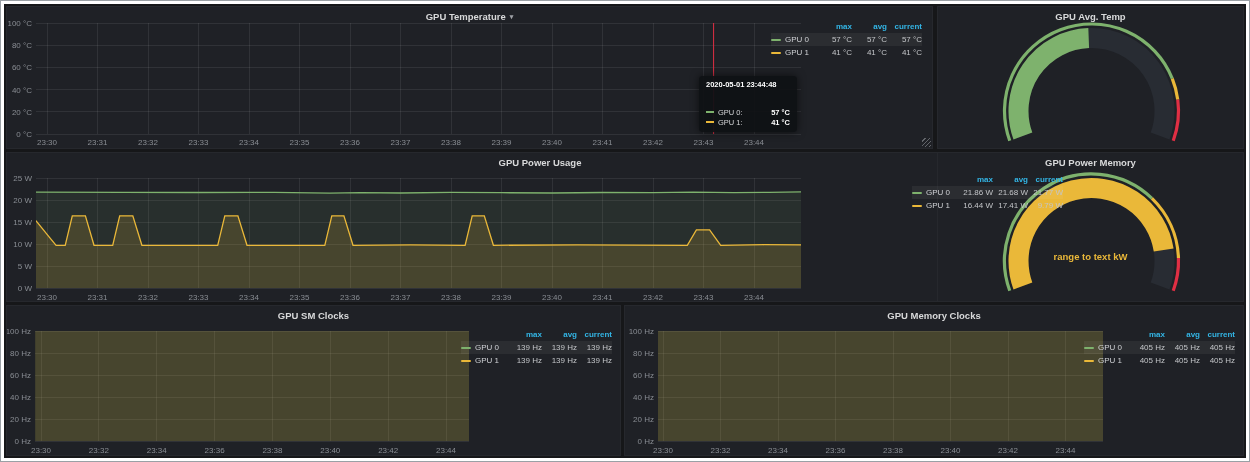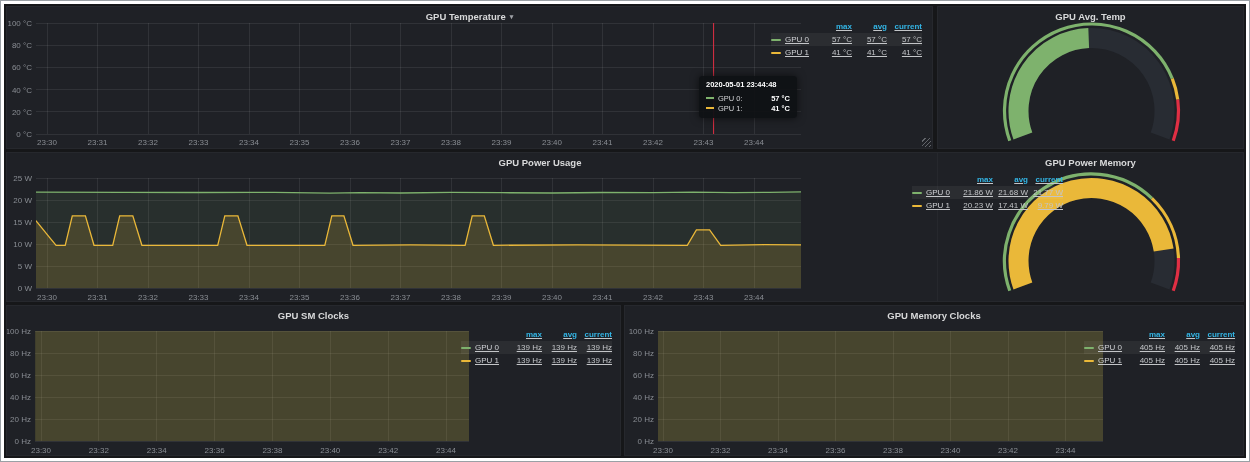--- a/index.html
+++ b/index.html
@@ -6,30 +6,30 @@
   body { margin: 0; background: #ffffff; font-family: "Liberation Sans", sans-serif; }
   .screen { position: relative; width: 1250px; height: 462px; border: 1px solid #9aa0a5; background: #fff; }
   .dashboard { position: absolute; left: 3px; top: 3px; right: 3px; bottom: 3px; background: #161719; overflow: hidden; }
   .panel { position: absolute; background: #1f2126; border: 1px solid rgba(255,255,255,0.035); }
   .panel-title { position: absolute; top: 2px; left: 0; right: 0; height: 15px; line-height: 15px;
                  text-align: center; font-size: 9.5px; font-weight: bold; color: #d8d9da; z-index: 3; cursor: pointer; }
   .caret { font-size: 7px; color: #9fa2a7; margin-left: 4px; vertical-align: 1px; }
   .chart-svg { position: absolute; left: 0; top: 0; width: 100%; height: 100%; }
   svg text { font-size: 8px; fill: #898d93; }
   .grid { stroke: rgba(255,255,255,0.08); stroke-width: 1; shape-rendering: crispEdges; }
-  .legend { position: absolute; z-index: 3; font-size: 8px; color: #c3c5c8; text-decoration: underline; }
+  .legend { position: absolute; z-index: 3; font-size: 8px; color: #c3c5c8; }
   .lg-row { display: flex; height: 13px; line-height: 13px; align-items: center; }
   .lg-row.stripe { background: rgba(255,255,255,0.055); }
   .lg-name { width: 46px; display: flex; align-items: center; cursor: pointer; color: #d0d2d6; }
   .lg-dash { display: inline-block; width: 10px; height: 2px; border-radius: 1px; margin-right: 4px; flex: none; }
   .lg-val { width: 35px; text-align: right; }
   .lg-head .lg-val { color: #33B5E5; font-weight: bold; cursor: pointer; }
   .tooltip { position: absolute; z-index: 4; background: rgba(15,17,20,0.94); border-radius: 3px;
              padding: 4px 7px 5px 7px; font-size: 7.5px; color: #d4d5d7; box-shadow: 0 0 8px rgba(0,0,0,0.6); }
-  .tt-time { font-weight: bold; color: #ffffff; margin-bottom: 4px; white-space: nowrap; }
+  .tt-time { font-weight: bold; color: #ffffff; margin-bottom: 18px; white-space: nowrap; }
   .tt-row { display: flex; align-items: center; height: 10px; min-width: 84px; }
   .tt-dash { display: inline-block; width: 8px; height: 2px; margin-right: 4px; flex: none; }
   .tt-val { margin-left: auto; font-weight: bold; color: #ffffff; padding-left: 8px; }
   .gauge-value { position: absolute; left: 0; right: 0; text-align: center; z-index: 3; }
   .gv-lg { font-size: 21px; font-weight: 500; letter-spacing: 0.5px; }
   .gv-sm { font-size: 9.5px; font-weight: bold; }
   .resize-handle { position: absolute; right: 1px; bottom: 1px; width: 9px; height: 9px; z-index: 3; cursor: nwse-resize;
                    background: repeating-linear-gradient(135deg, transparent 0 2px, #73767b 2px 3px); opacity: 0.8; }
 </style>
 </head>
@@ -206,38 +206,39 @@
             <span class="lg-val">current</span>
           </div>
           <div class="lg-row stripe">
             <span class="lg-name"><span class="lg-dash" style="background: rgb(126, 178, 109);"></span>GPU 0</span>
             <span class="lg-val">21.86 W</span>
             <span class="lg-val">21.68 W</span>
             <span class="lg-val">21.77 W</span>
           </div>
           <div class="lg-row">
             <span class="lg-name"><span class="lg-dash" style="background: rgb(234, 184, 57);"></span>GPU 1</span>
-            <span class="lg-val">20.23 W</span>
+            <span class="lg-val">16.44 W</span>
             <span class="lg-val">17.41 W</span>
             <span class="lg-val">9.79 W</span>
           </div>
         </div>
     </div>
 
     <div class="panel" style="left:933px;top:148px;width:307px;height:150px">
       <div class="panel-title">
         <span>GPU Power Memory</span>
       </div>
       <svg class="chart-svg">
           <path d="M84.90 132.97A73 73 0 1 1 222.10 132.97" stroke="#282c33" stroke-width="20" fill="none"></path>
           <path d="M84.90 132.97A73 73 0 1 1 225.68 97.08" stroke="#EAB839" stroke-width="20" fill="none"></path>
           <path d="M71.75 137.76A87 87 0 0 1 213.94 45.42" stroke="#7EB26D" stroke-width="3.2" fill="none"></path>
           <path d="M213.94 45.42A87 87 0 0 1 240.45 104.96" stroke="#EAB839" stroke-width="3.2" fill="none"></path>
           <path d="M240.45 104.96A87 87 0 0 1 235.25 137.76" stroke="#E02F44" stroke-width="3.2" fill="none"></path>
         </svg>
+      <div class="gauge-value gv-sm" style="top: 98px; color: rgb(234, 184, 57);">range to text kW</div>
     </div>
 
     <div class="panel" style="left:2px;top:301px;width:615px;height:151px">
       <div class="panel-title">
         <span>GPU SM Clocks</span>
       </div>
       <svg class="chart-svg">
           <defs>
             <clipPath id="clip-gpu_sm_clocks">
               <rect x="28" y="25" width="434" height="110"></rect>

